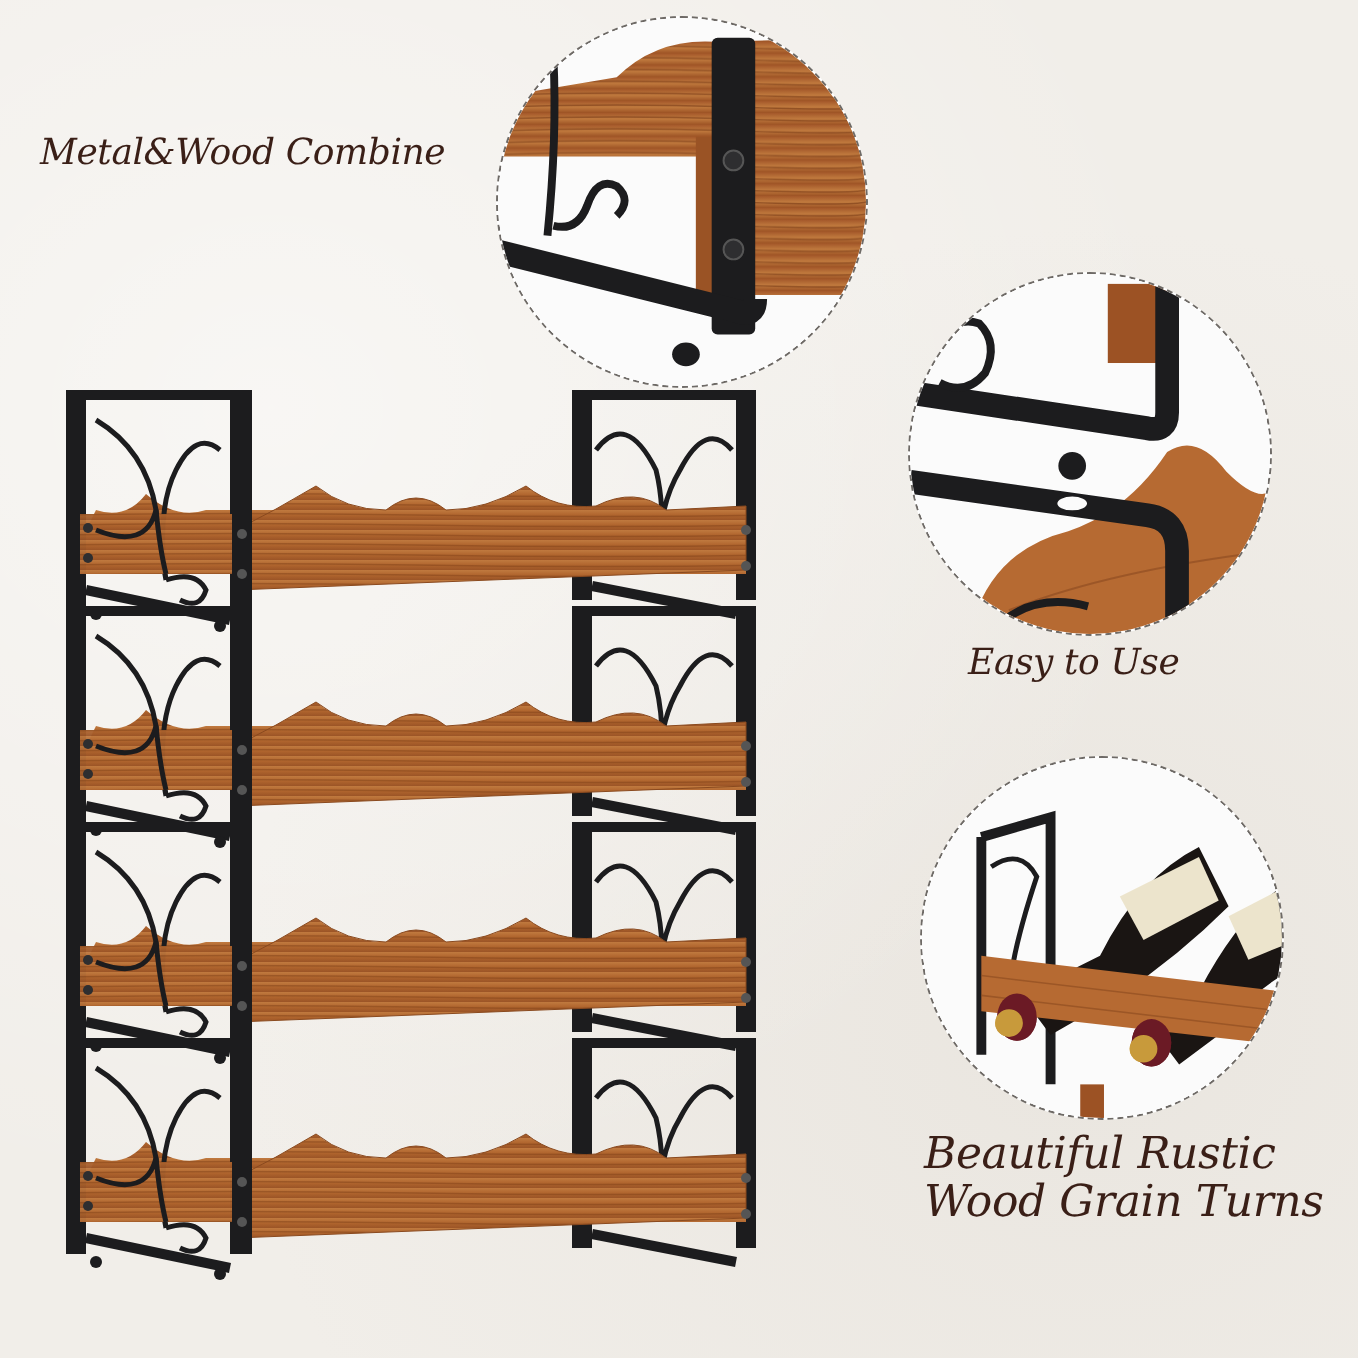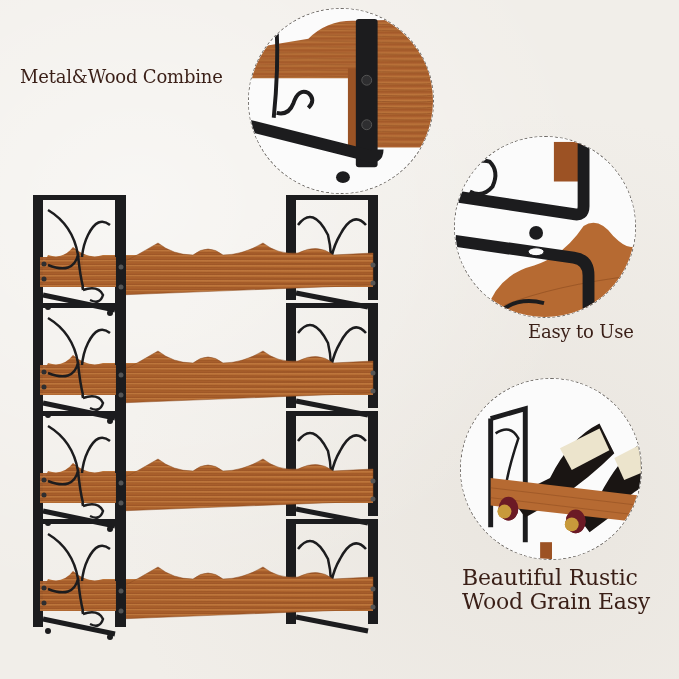--- a/index.html
+++ b/index.html
@@ -7,25 +7,25 @@
       width:679px; height:679px; overflow:hidden; position:relative;
       background:#f1eee9;
       background-image:
         radial-gradient(ellipse at 20% 30%, rgba(255,255,255,0.5), rgba(255,255,255,0) 60%),
         radial-gradient(ellipse at 80% 75%, rgba(220,214,205,0.35), rgba(255,255,255,0) 55%);
       font-family:"DejaVu Serif", "Liberation Serif", serif;
     }
     .caption {
       position:absolute; color:#3a1f17; margin:0;
       font-family:"DejaVu Serif", "Liberation Serif", serif;
-      font-weight:normal; letter-spacing:-0.2px;
+      font-weight:normal; letter-spacing:-0.2px;font-style:italic;
     }
     .caption span { display:block; white-space:nowrap; }
     #cap-top { left:20px; top:62px; font-size:18px; line-height:29px; }
-    #cap-mid { left:484px; top:320px; font-size:18px; line-height:24px;margin-left:44px; }
+    #cap-mid { left:484px; top:320px; font-size:18px; line-height:24px; }
     #cap-bot { left:462px; top:566px; font-size:22px; line-height:24px; }
 
     .detail-circle {
       position:absolute; border-radius:50%; overflow:hidden;
       background:#ffffff; border:1.5px dashed #6e6a66; box-sizing:border-box;
     }
     #circle-1 { left:248px; top:8px; width:186px; height:186px; }
     #circle-2 { left:454px; top:136px; width:182px; height:182px; }
     #circle-3 { left:460px; top:378px; width:182px; height:182px; }
     .detail-circle svg { position:absolute; left:0; top:0; width:100%; height:100%; }
@@ -39,21 +39,21 @@
 <h2 class="caption" id="cap-top">
   <span>Metal&amp;Wood Combine</span>
 </h2>
 
 <h2 class="caption" id="cap-mid">
   <span>Easy to Use</span>
 </h2>
 
 <h2 class="caption" id="cap-bot">
   <span>Beautiful Rustic</span>
-  <span>Wood Grain Easy</span>
+  <span>Wood Grain Turns</span>
 </h2>
 
 <div class="detail-circle" id="circle-1">
   <svg viewBox="0 0 186 186">
     <defs>
       <linearGradient id="wood1" x1="0" y1="0" x2="0" y2="1">
         <stop offset="0" stop-color="#a4582a"></stop>
           <stop offset="0.5" stop-color="#c07a3e"></stop>
           <stop offset="1" stop-color="#9c5224"></stop>
       </linearGradient>

